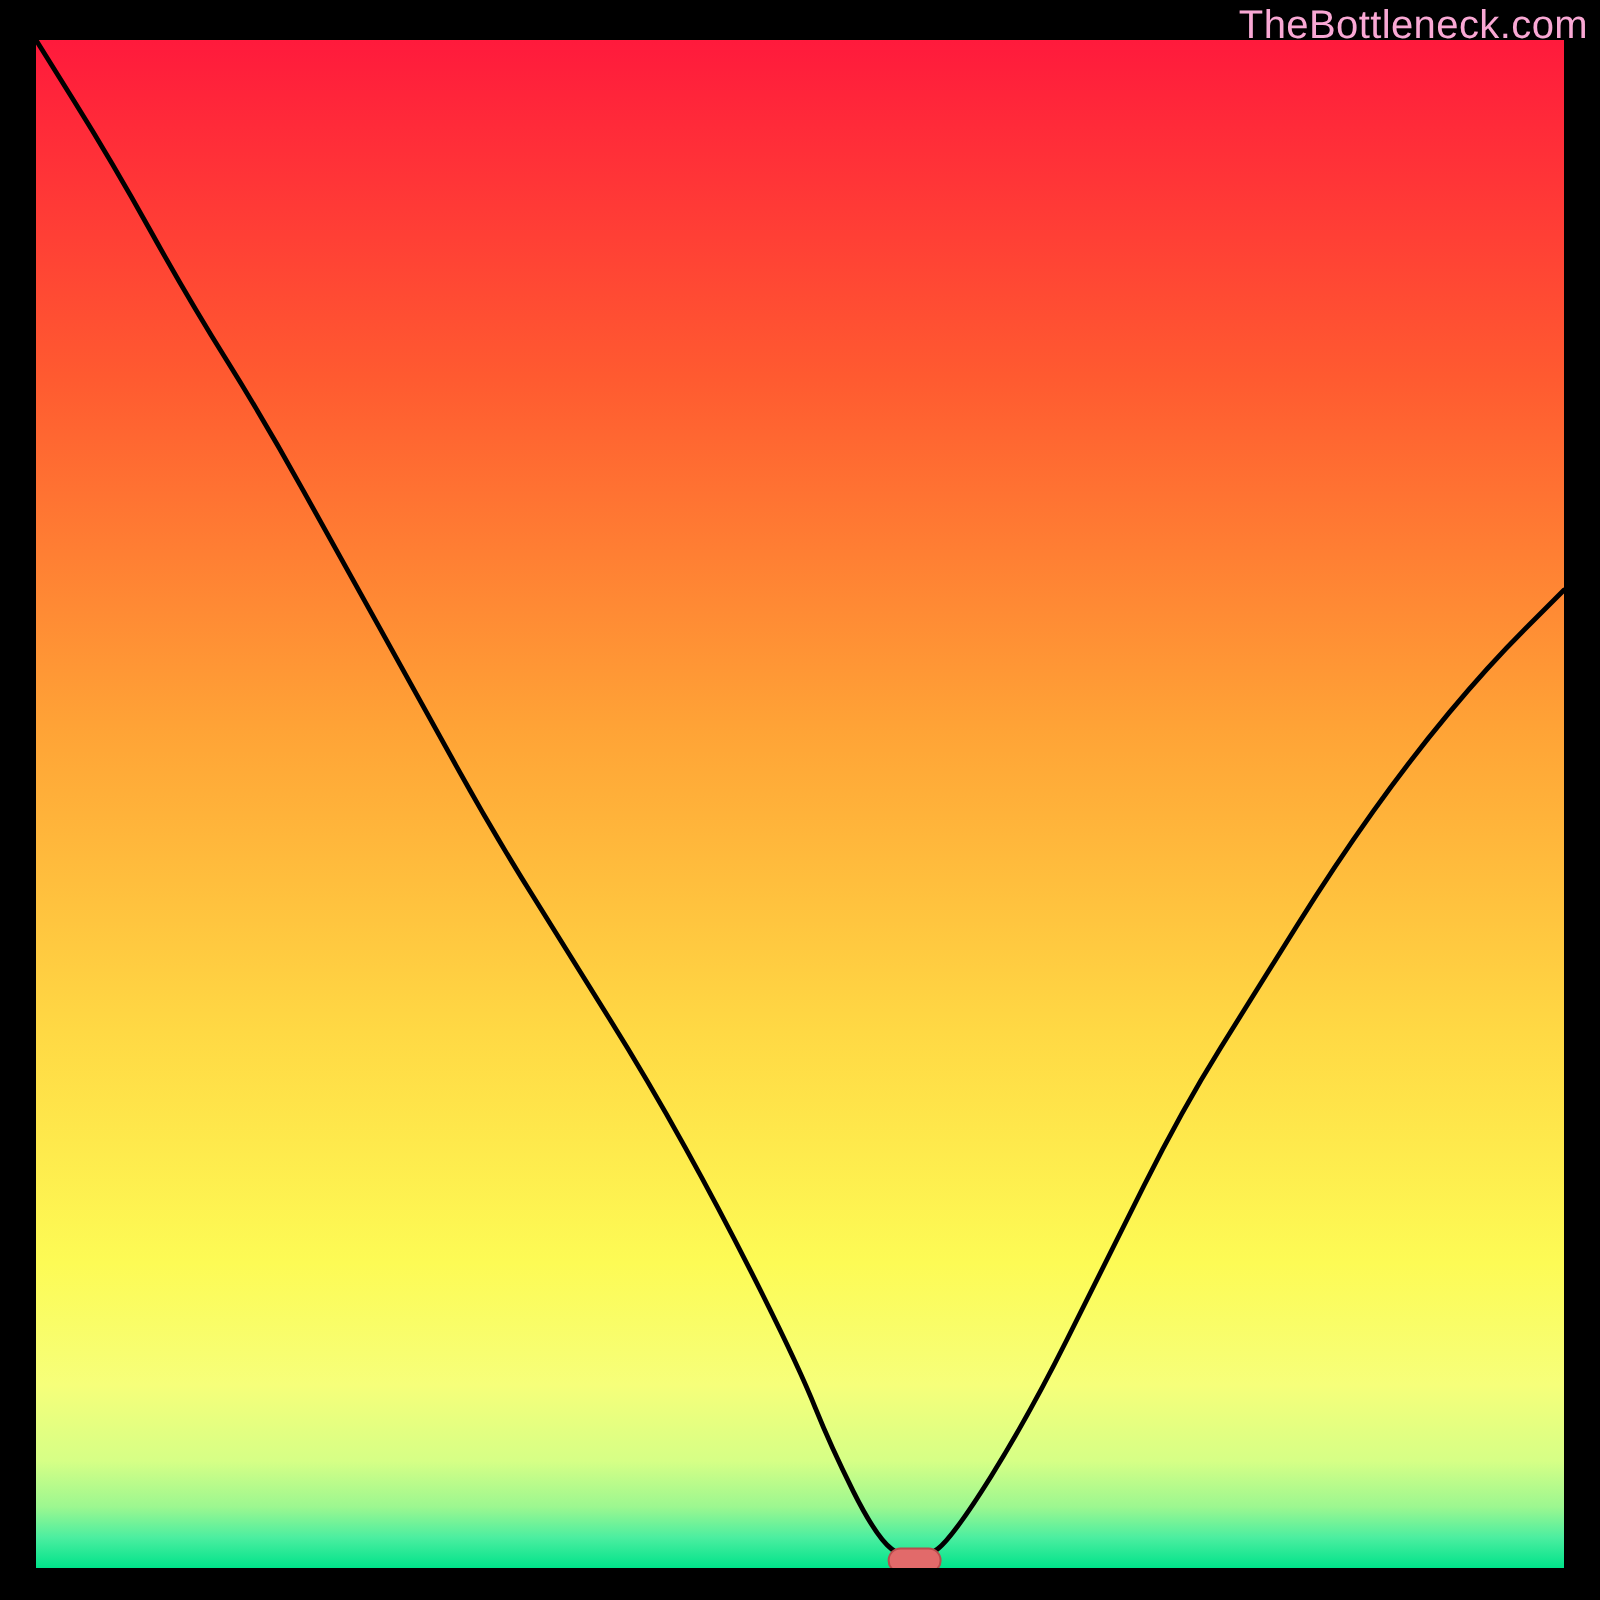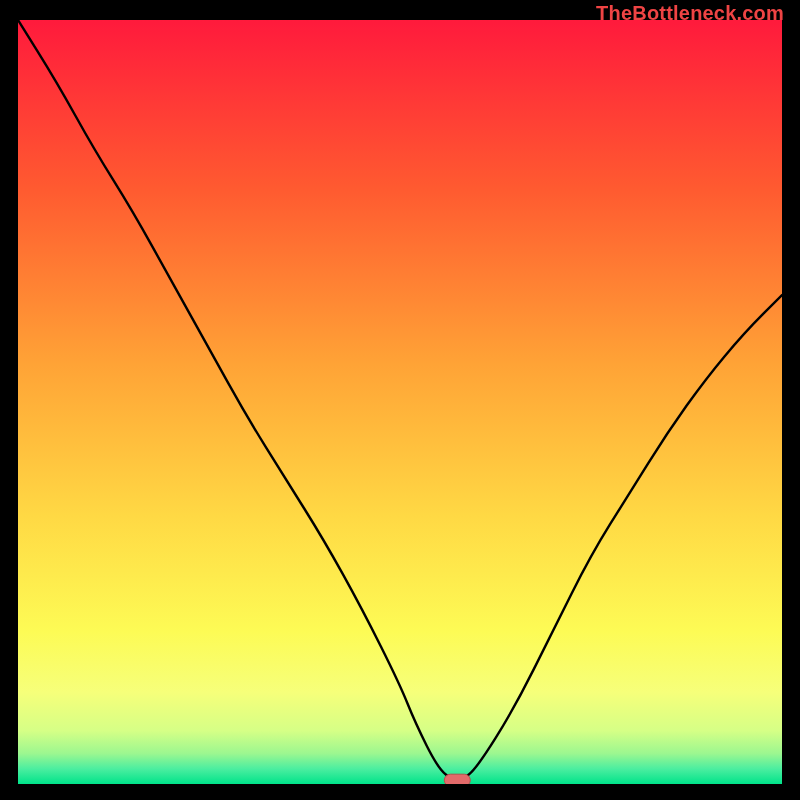--- a/index.html
+++ b/index.html
@@ -25,24 +25,24 @@
     height: 764px;
   }
   .plot-area svg {
     display: block;
     width: 100%;
     height: 100%;
   }
   .watermark {
     position: absolute;
     top: 2px;
-    right: 16px;
-    color: #ef4444;
+    right: 6px;
+    color: #f9a8d4;
     font-size: 20px;
-    font-weight: 700;
+    font-weight: 400;
     letter-spacing: 0.2px;
     user-select: none;
   }
 </style>
 </head>
 <body>
 
 <div class="frame">
 
   <div class="plot-area">

